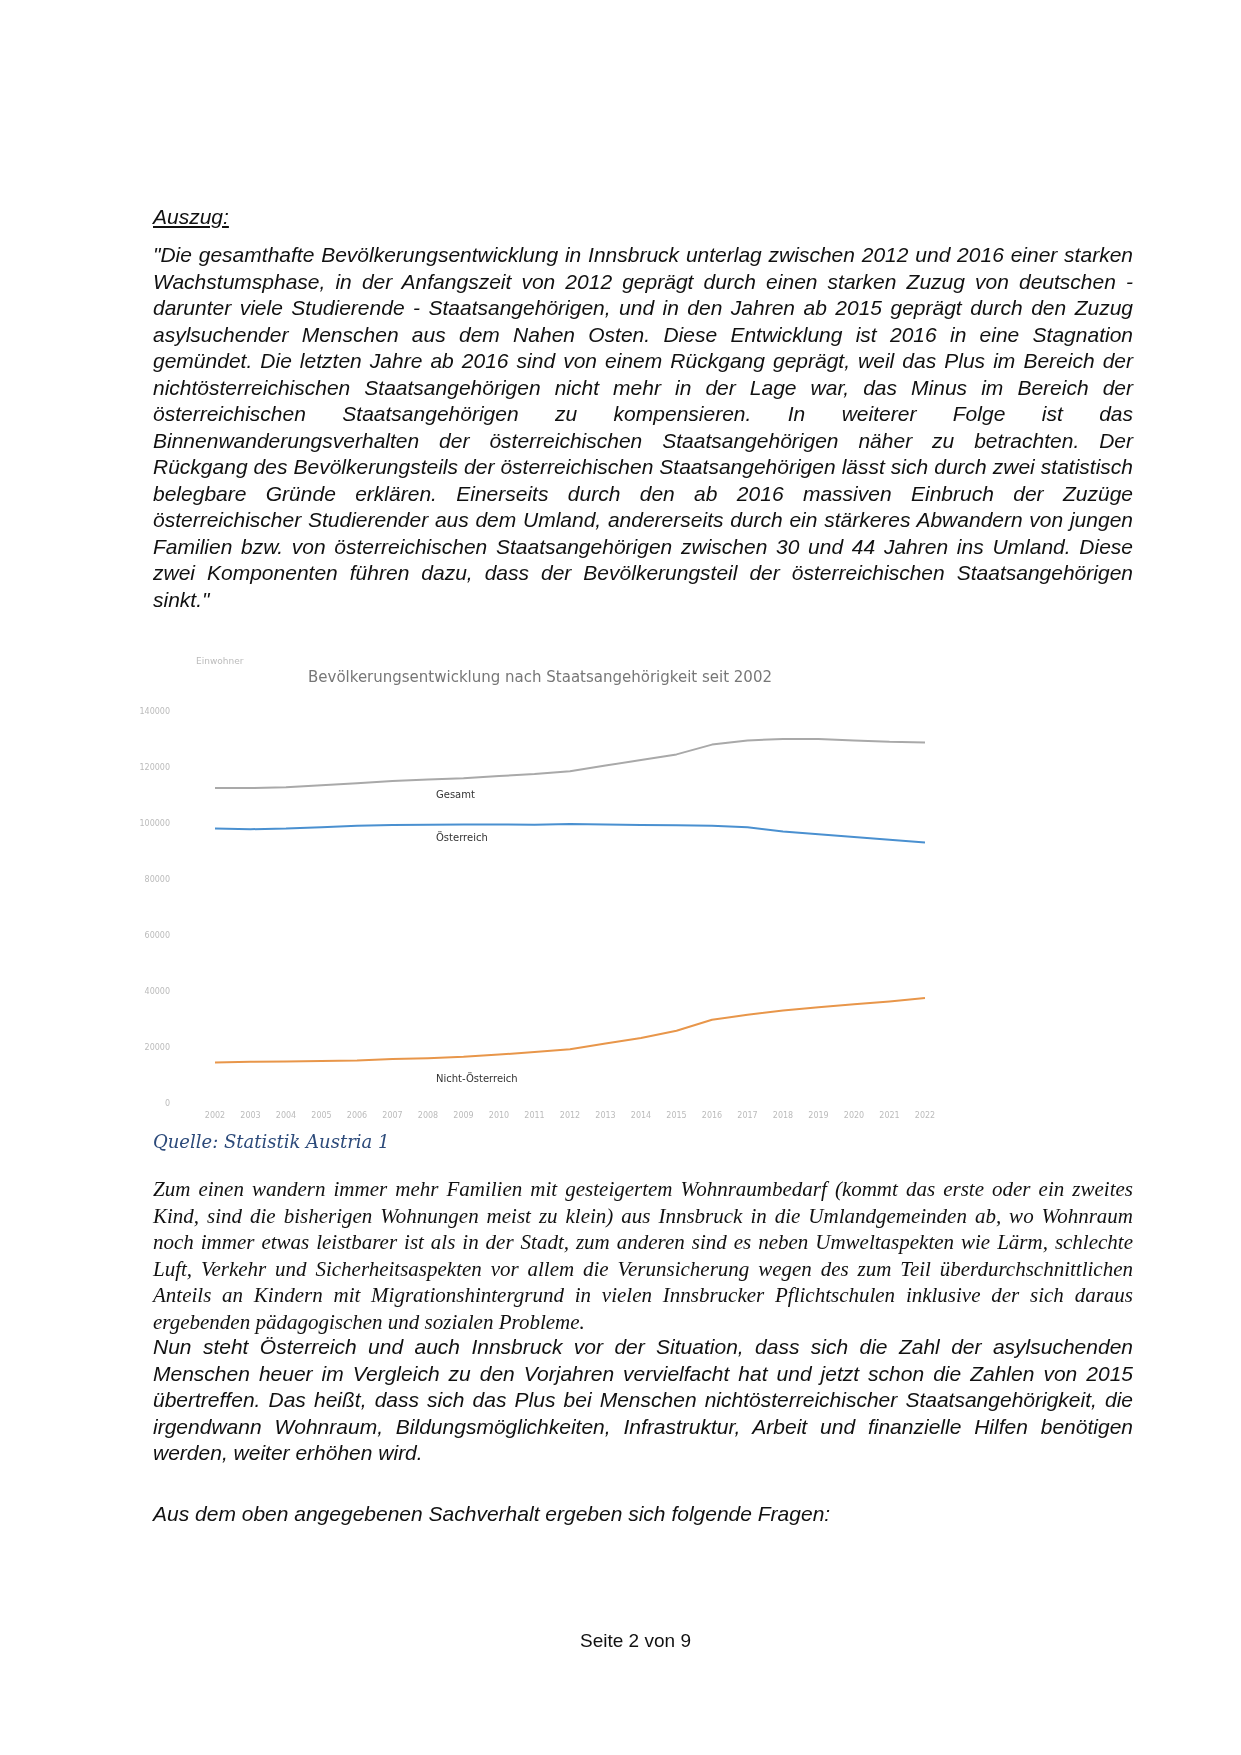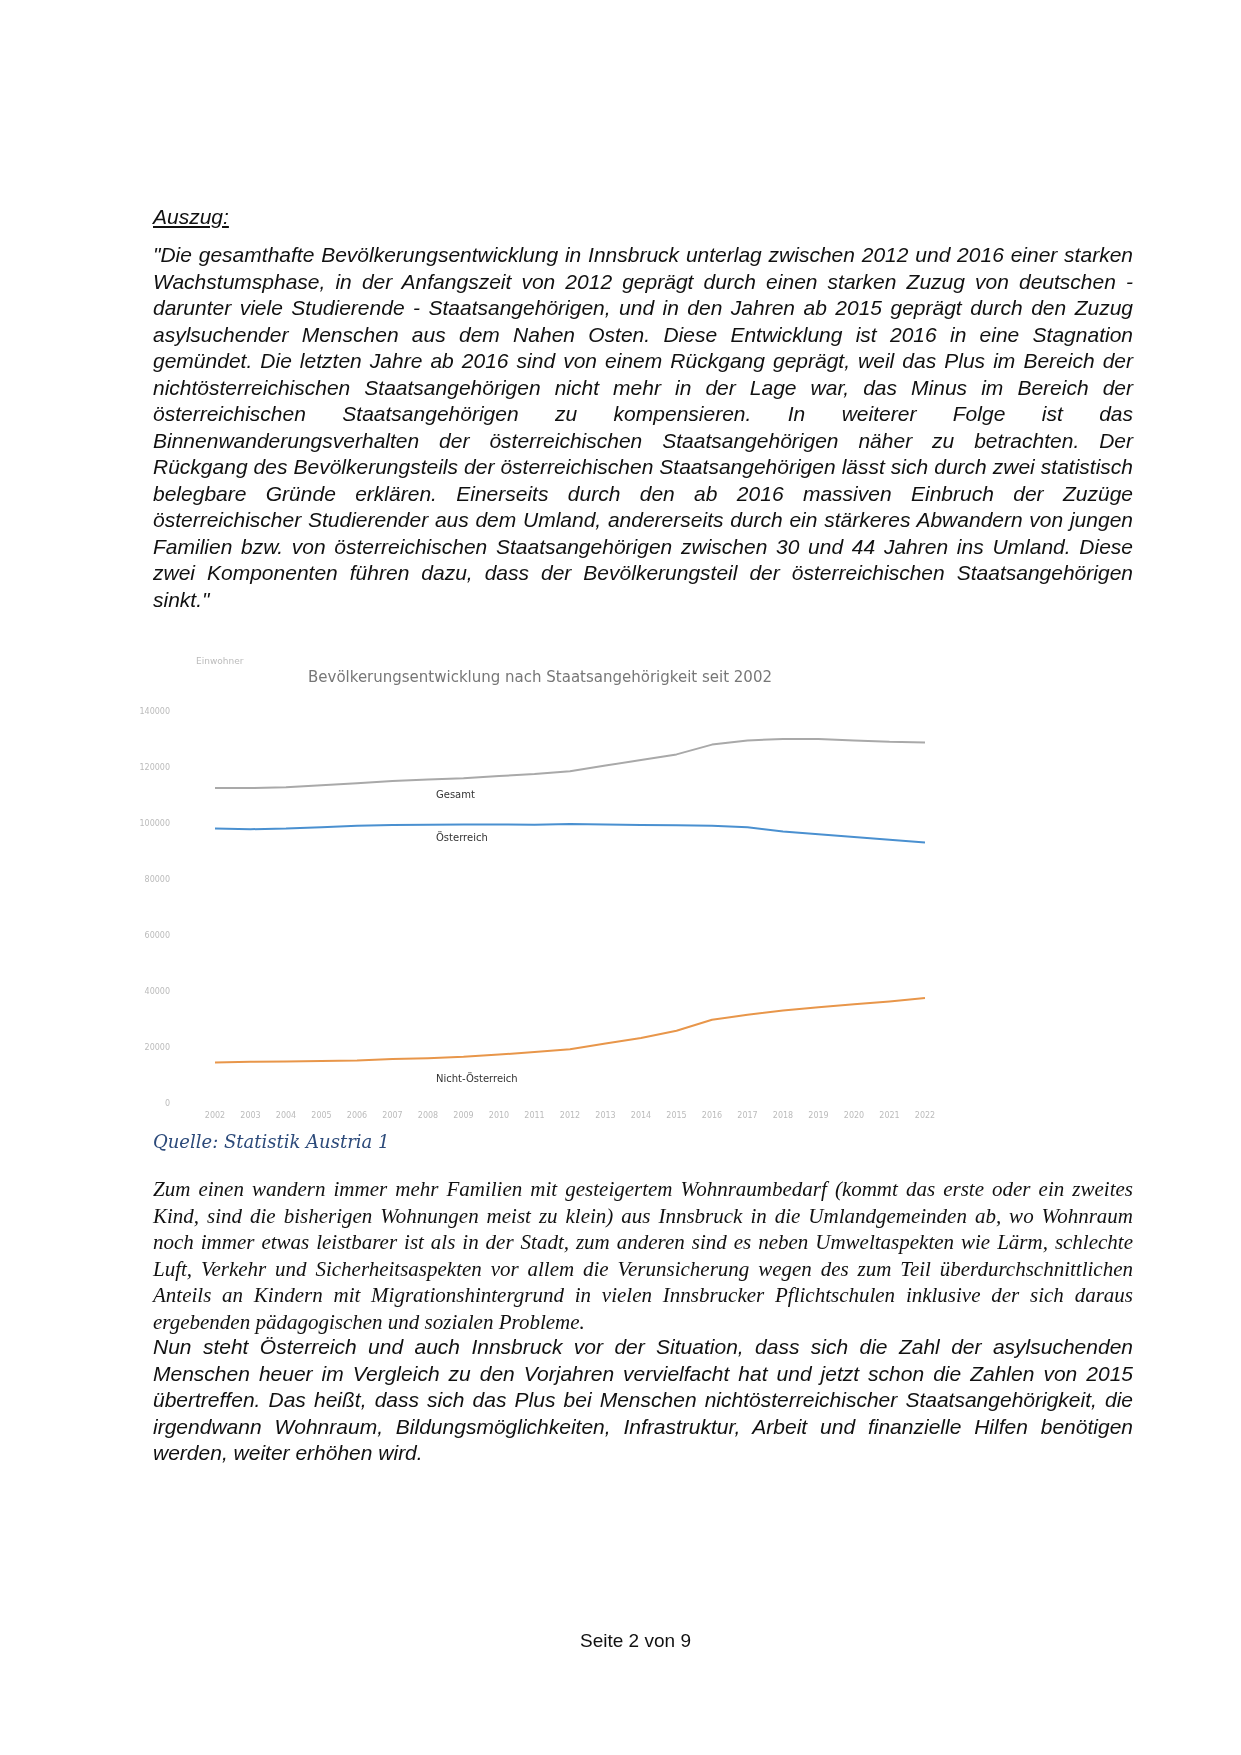--- a/index.html
+++ b/index.html
@@ -85,14 +85,15 @@
           <text x="296" y="107.60000000000002" font-family="DejaVu Sans, sans-serif" font-size="10" fill="#333333">Gesamt</text>
           <text x="296" y="150.68" font-family="DejaVu Sans, sans-serif" font-size="10" fill="#333333">Österreich</text>
           <text x="296" y="392.2" font-family="DejaVu Sans, sans-serif" font-size="10" fill="#333333">Nicht-Österreich</text>
         </g>
     </svg>
   </div>
 
   <p class="caption">Quelle: Statistik Austria 1</p>
   <p class="body-text" id="para1">Zum einen wandern immer mehr Familien mit gesteigertem Wohnraumbedarf (kommt das erste oder ein zweites Kind, sind die bisherigen Wohnungen meist zu klein) aus Innsbruck in die Umlandgemeinden ab, wo Wohnraum noch immer etwas leistbarer ist als in der Stadt, zum anderen sind es neben Umweltaspekten wie Lärm, schlechte Luft, Verkehr und Sicherheitsaspekten vor allem die Verunsicherung wegen des zum Teil überdurchschnittlichen Anteils an Kindern mit Migrationshintergrund in vielen Innsbrucker Pflichtschulen inklusive der sich daraus ergebenden pädagogischen und sozialen Probleme.</p>
   <p class="body-text" id="para2">Nun steht Österreich und auch Innsbruck vor der Situation, dass sich die Zahl der asylsuchenden Menschen heuer im Vergleich zu den Vorjahren vervielfacht hat und jetzt schon die Zahlen von 2015 übertreffen. Das heißt, dass sich das Plus bei Menschen nichtösterreichischer Staatsangehörigkeit, die irgendwann Wohnraum, Bildungsmöglichkeiten, Infrastruktur, Arbeit und finanzielle Hilfen benötigen werden, weiter erhöhen wird.</p>
+  <p class="body-text" id="para3">Aus dem oben angegebenen Sachverhalt ergeben sich folgende Fragen:</p>
   <p class="footer">Seite 2 von 9</p>
 </div>
 
 </body></html>

